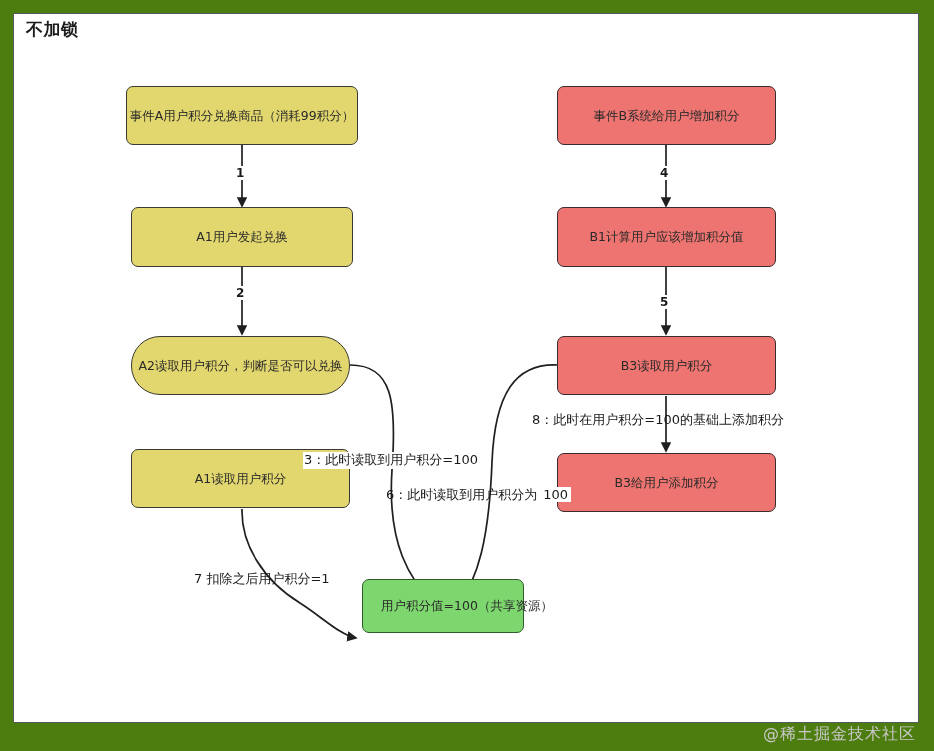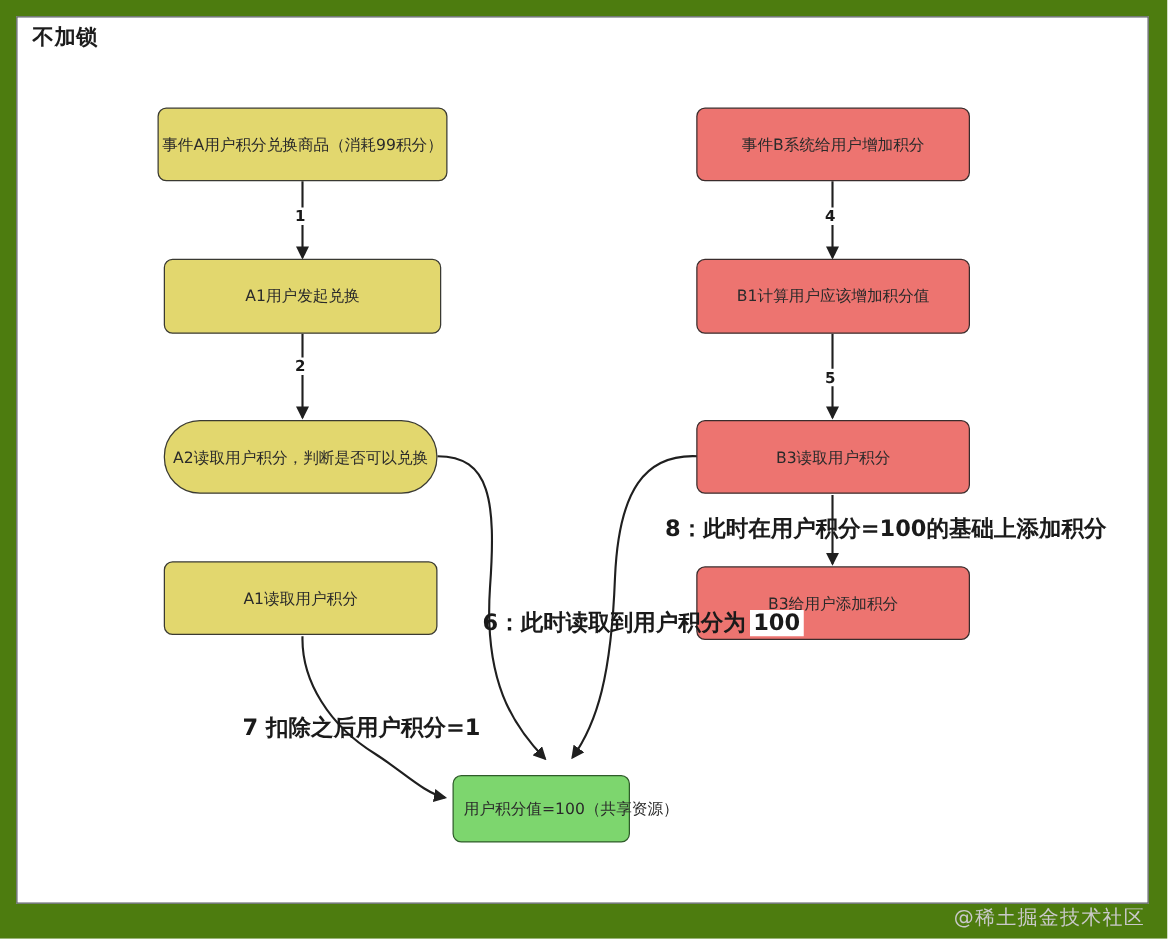--- a/index.html
+++ b/index.html
@@ -61,22 +61,22 @@
     color: #2a2a2a;
     box-shadow: 0 0 0 0 rgba(0,0,0,0);
   }
   .node .ln { display: block; white-space: nowrap; }
   .node.yellow { background: #e2d76e; border-color: #3a3a32; }
   .node.red    { background: #ed7470; border-color: #3a2c2c; }
   .node.green  { background: #7dd66e; border-color: #2f5c2a; }
 
   .edge-label {
     position: absolute;
-    font-size: 18px;
-    font-weight: bold;
+    font-size: 13px;
+    font-weight: normal;
     color: #1a1a1a;
     background: #ffffff;
     white-space: nowrap;
     padding: 0 1px;
     line-height: 1.3;
   }
   .edge-label.plain { background: transparent; }
   .num-label {
     position: absolute;
     font-size: 12px;
@@ -161,30 +161,31 @@
   <div class="node red" style="left:557px; top:336px; width:219px; height:59px;">
     <span class="ln">B3</span>
     <span class="ln">读取用户积分</span>
   </div>
 
   <div class="node red" style="left:557px; top:453px; width:219px; height:59px;">
     <span class="ln">B3</span>
     <span class="ln">给用户添加积分</span>
   </div>
 
-  <div class="node green" style="left:362px; top:620px; width:142px; height:54px;padding-left:48px;">
+  <div class="node green" style="left:362px; top:579px; width:162px; height:54px;padding-left:48px;">
     <span class="ln">用户积分值=100</span>
     <span class="ln">（共享资源）</span>
   </div>
 
   <div class="num-label" style="left:234px; top:166px;">1</div>
   <div class="num-label" style="left:234px; top:286px;">2</div>
   <div class="num-label" style="left:658px; top:166px;">4</div>
   <div class="num-label" style="left:658px; top:295px;">5</div>
 
+  <div class="edge-label" style="left:303px; top:452px;">3：此时读取到用户积分=100</div>
 
   <div class="edge-label plain" style="left:385px; top:487px;">
     <span>6：此时读取到用户积分为</span><span style="background:#ffffff; padding:0 3px; margin-left:3px;">100</span>
   </div>
 
   <div class="edge-label plain" style="left:193px; top:571px;">7 扣除之后用户积分=1</div>
 
   <div class="edge-label plain" style="left:531px; top:412px;">8：此时在用户积分=100的基础上添加积分</div>
 
   <div id="watermark">@稀土掘金技术社区</div>

